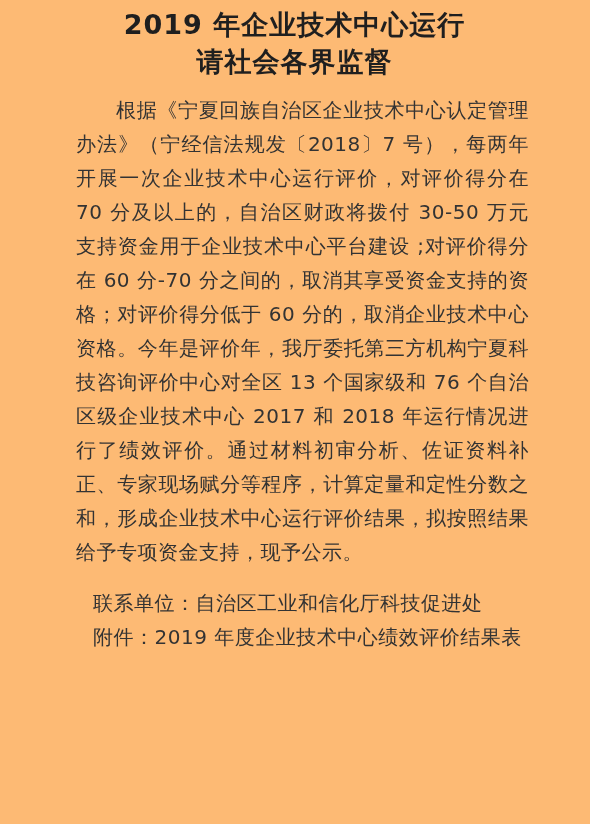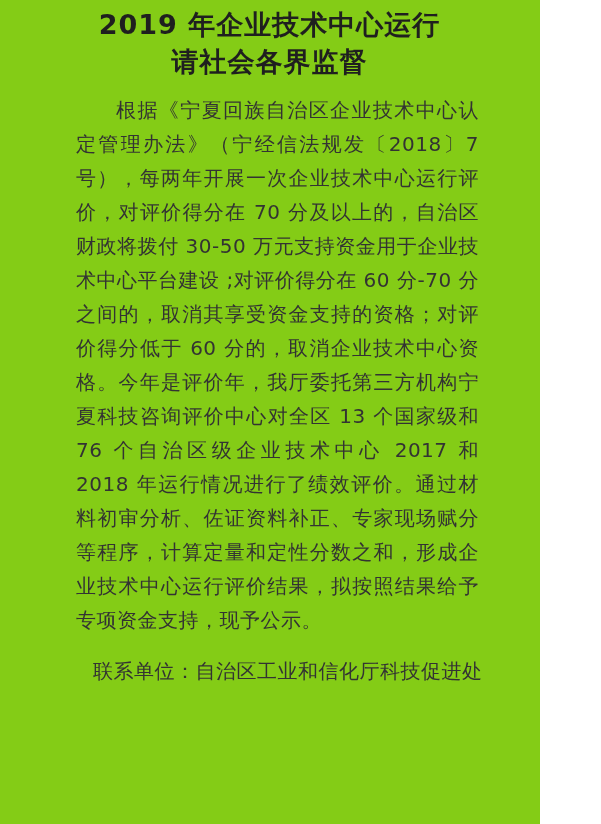--- a/index.html
+++ b/index.html
@@ -2,23 +2,23 @@
 <html><head>
 <meta charset="utf-8">
 <style>
   html, body {
     margin: 0;
     padding: 0;
     background: #ffffff;
   }
   .page {
     position: relative;
-    width: 540px;
+    width: 590px;
     height: 824px;
-    background: #84cc16;
+    background: #fdba74;
     box-sizing: border-box;
     padding: 6px 61px 0 60px;
     font-family: "DejaVu Sans", "Liberation Sans", sans-serif;
     color: #343434;
     overflow: hidden;
   }
   .doc-title {
     margin: 0;
     text-align: center;
     font-size: 27px;
@@ -76,17 +76,18 @@
 
   <h1 class="doc-title">
     <span class="title-line">2019 年企业技术中心运行</span>
     <span class="title-line">请社会各界监督</span>
   </h1>
 
   <p class="body-paragraph">根据《宁夏回族自治区企业技术中心认定管理办法》（宁经信法规发〔2018〕7 号），每两年开展一次企业技术中心运行评价，对评价得分在 70 分及以上的，自治区财政将拨付 30-50 万元支持资金用于企业技术中心平台建设 ;对评价得分在 60 分-70 分之间的，取消其享受资金支持的资格；对评价得分低于 60 分的，取消企业技术中心资格。今年是评价年，我厅委托第三方机构宁夏科技咨询评价中心对全区 13 个国家级和 76 个自治区级企业技术中心 2017 和 2018 年运行情况进行了绩效评价。通过材料初审分析、佐证资料补正、专家现场赋分等程序，计算定量和定性分数之和，形成企业技术中心运行评价结果，拟按照结果给予专项资金支持，现予公示。</p>
 
   <div class="notice-block">
     <div class="notice-line">联系单位：自治区工业和信化厅科技促进处</div>
+    <div class="notice-line">附件：2019 年度企业技术中心绩效评价结果表</div>
   </div>
 
 
 
 </div>
 
 </body></html>

